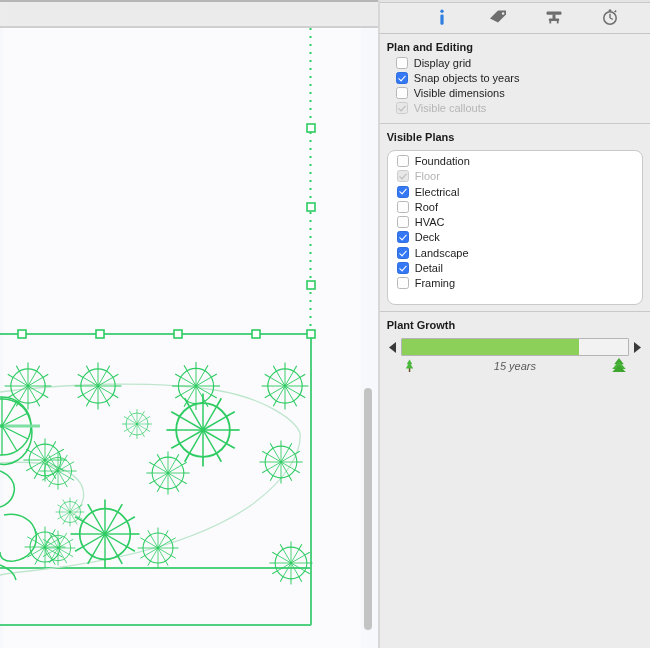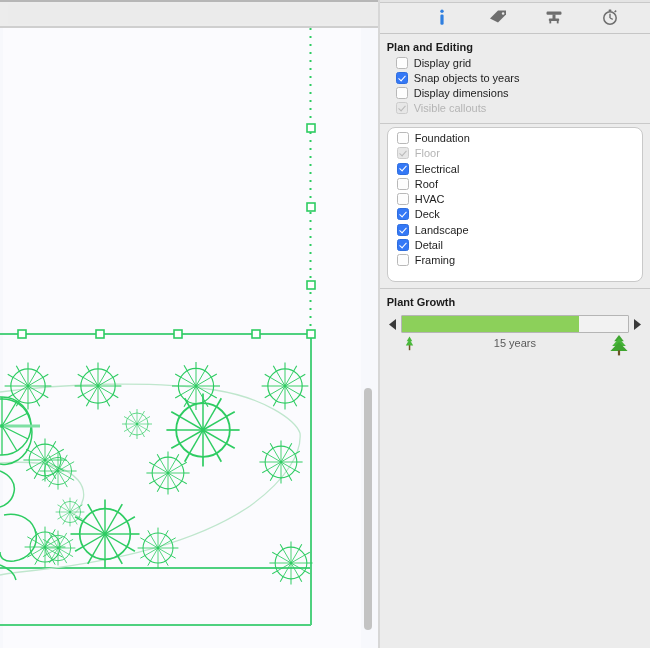--- a/index.html
+++ b/index.html
@@ -62,21 +62,21 @@
 
   
   #growth-wrap{padding:0 7px;}
   #slider-row{display:flex;align-items:center;height:20px;margin-top:2px;}
   .arrow{width:14px;height:18px;display:flex;align-items:center;justify-content:center;flex:none;}
   .arrow svg{display:block;}
   #slider-track{position:relative;flex:1;height:18px;background:#f2f2f2;
       border:1px solid #b5b5b5;box-sizing:border-box;border-radius:1px;overflow:hidden;}
   #slider-fill{position:absolute;left:0;top:0;bottom:0;width:78.5%;background:#8cd05a;}
   #growth-labels{position:relative;height:22px;}
-  #growth-value{position:absolute;left:0;right:0;top:3px;text-align:center;font-size:11px;color:#5a5a5a;}
+  #growth-value{position:absolute;left:0;right:0;top:3px;text-align:center;font-size:11px;color:#5a5a5a;font-style:italic;}
   .tree-small{position:absolute;left:16px;top:1px;}
   .tree-big{position:absolute;right:14px;top:0px;}
 
   #sidebar-fill{position:absolute;left:0;right:0;top:372px;bottom:0;background:#ececec;}
 </style>
 </head>
 <body>
 
 <div id="app">
 
@@ -275,31 +275,32 @@
       <div class="chk-row">
         <span class="chk"></span>
         <span class="chk-label">Display grid</span>
       </div>
       <div class="chk-row">
         <span class="chk on"></span>
         <span class="chk-label">Snap objects to years</span>
       </div>
       <div class="chk-row">
         <span class="chk"></span>
-        <span class="chk-label">Display dimensions</span>
+        <span class="chk-label">Visible dimensions</span>
       </div>
       <div class="chk-row disabled">
         <span class="chk dim"></span>
         <span class="chk-label">Visible callouts</span>
       </div>
     </div>
 
     <div class="sep"></div>
 
     <div class="section">
+      <div class="section-title">Visible Plans</div>
 
       <div id="plans-box">
         <div class="chk-row">
           <span class="chk"></span>
           <span class="chk-label">Foundation</span>
         </div>
         <div class="chk-row disabled">
           <span class="chk dim"></span>
           <span class="chk-label">Floor</span>
         </div>

